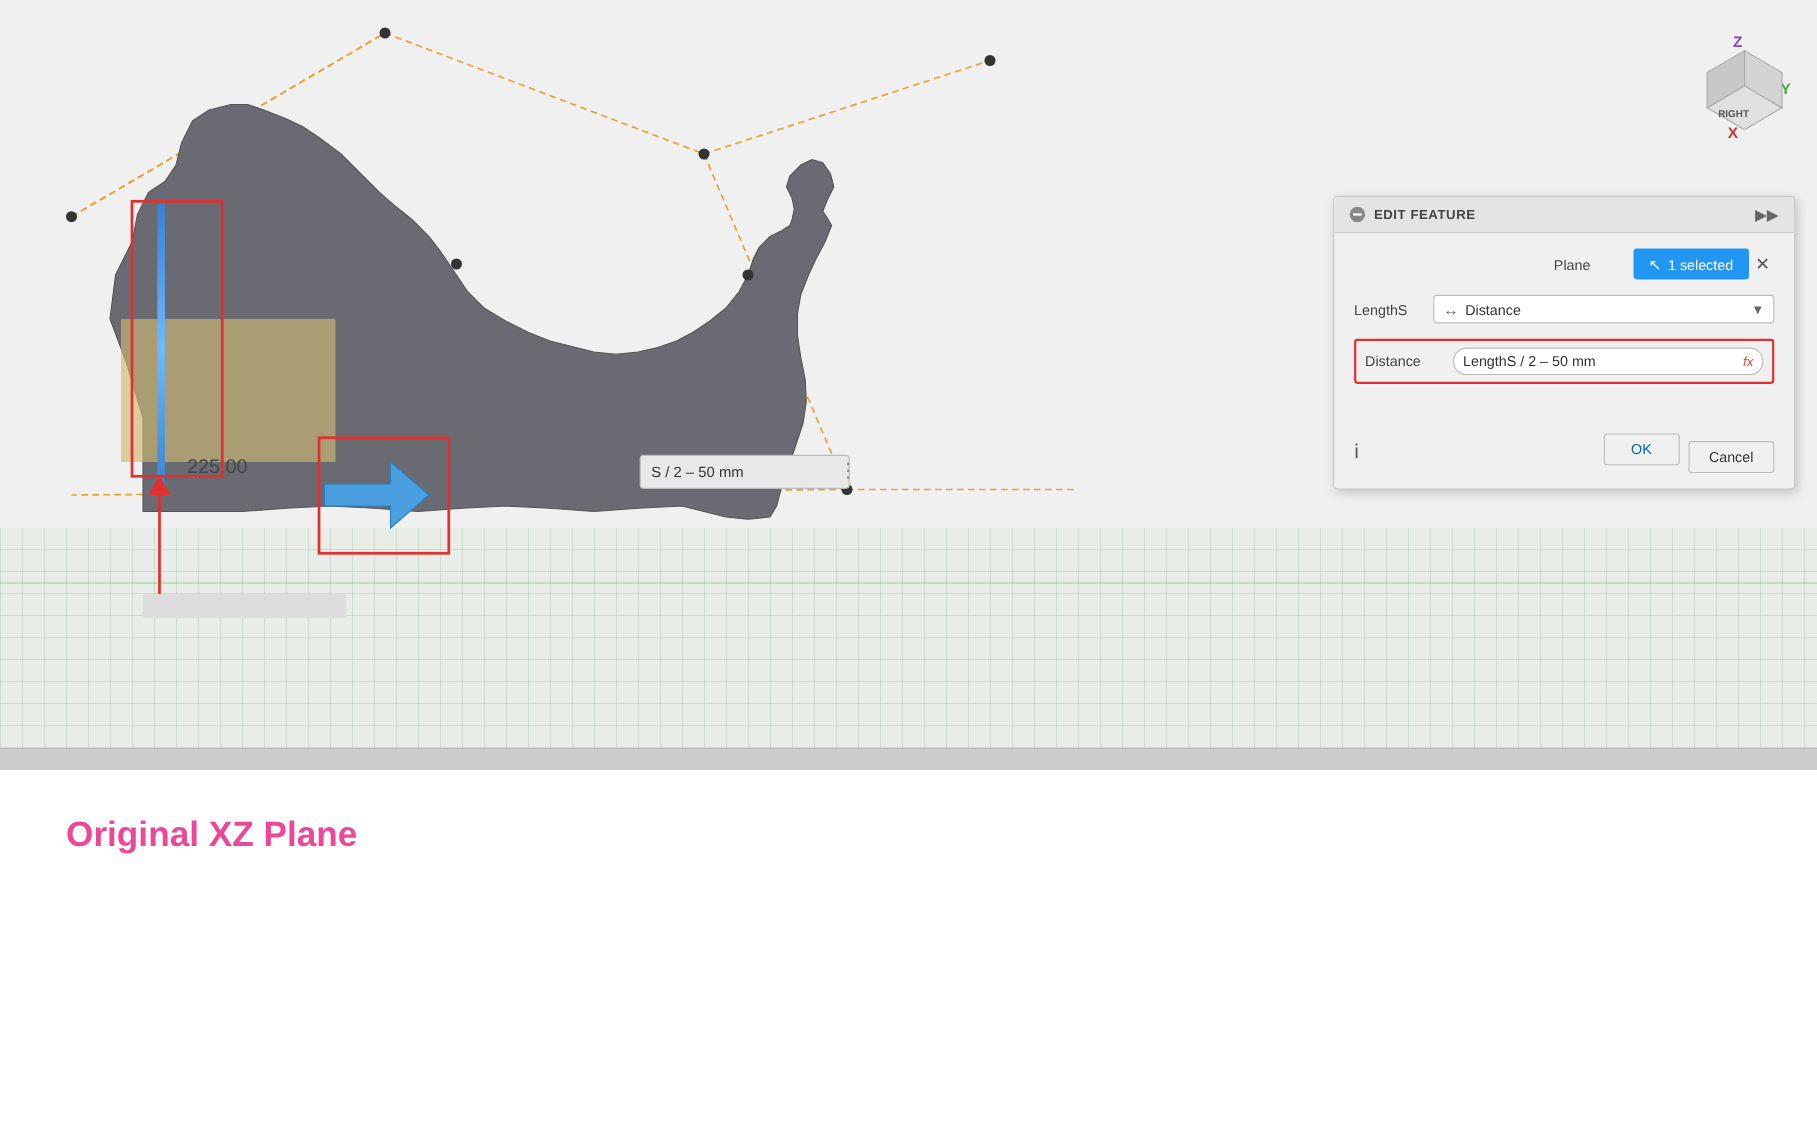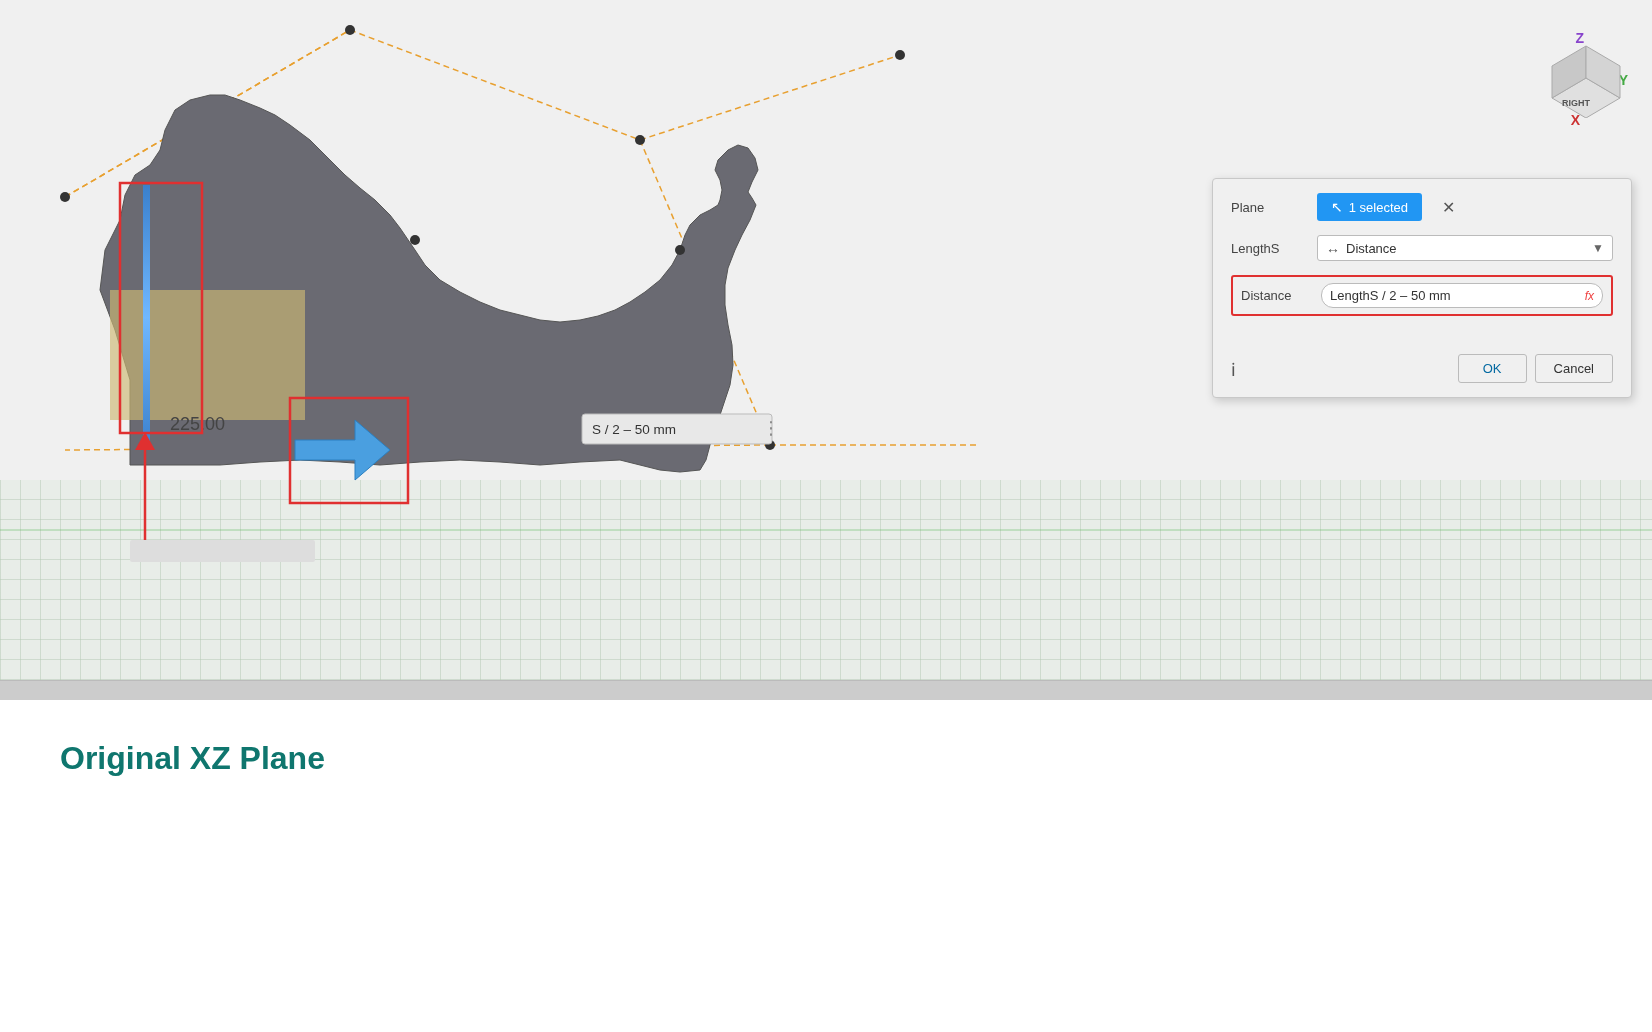--- a/index.html
+++ b/index.html
@@ -85,21 +85,22 @@
     }
 
     .panel-body {
       padding: 14px 18px;
     }
 
     .panel-row {
       display: flex;
       align-items: center;
       margin-bottom: 14px;
-      gap: 16px;
+      gap: 2px;
+      justify-content: flex-end;
     }
 
     .panel-label {
       width: 70px;
       font-size: 13px;
       color: #444;
       flex-shrink: 0;
     }
 
     
@@ -184,20 +185,21 @@
     }
 
     .cancel-btn {
       background: #f0f0f0;
       border: 1px solid #bbb;
       border-radius: 3px;
       padding: 6px 18px;
       font-size: 13px;
       cursor: pointer;
       color: #333;
+      margin-top: 14px;
     }
 
     
     #axis-indicator {
       position: absolute;
       top: 20px;
       right: 20px;
       width: 100px;
       height: 120px;
       z-index: 50;
@@ -431,20 +433,29 @@
     <svg style="position:absolute;top:18px;right:2px;width:88px;height:80px;">
 
       <polygon points="10,60 44,40 78,60 44,80" fill="#e0e0e0" stroke="#aaa" stroke-width="1"></polygon>
       <polygon points="10,60 44,40 44,8 10,28" fill="#c8c8c8" stroke="#aaa" stroke-width="1"></polygon>
       <polygon points="44,40 78,60 78,28 44,8" fill="#d4d4d4" stroke="#aaa" stroke-width="1"></polygon>
       <text x="20" y="68" font-size="9" fill="#555" font-family="Arial" font-weight="bold">RIGHT</text>
     </svg>
   </div>
 
   <div id="edit-panel">
+    <div class="panel-header">
+      <div class="panel-header-left">
+        <span class="minus-icon"></span>
+        <span class="panel-title">EDIT FEATURE</span>
+      </div>
+      <div class="panel-header-right">
+        <button class="fast-forward-btn">▶▶</button>
+      </div>
+    </div>
 
     <div class="panel-body">
 
       <div class="panel-row">
         <span class="panel-label">Plane</span>
         <button class="plane-selector">
           <span class="cursor-icon">↖</span>
           <span>1 selected</span>
         </button>
         <button class="plane-clear-btn">✕</button>
@@ -479,15 +490,15 @@
   <div class="ruler">
     <svg width="1652" height="20">
       <rect width="1652" height="20" fill="#ccc"></rect>
       <line x1="0" y1="0" x2="1652" y2="0" stroke="#aaa" stroke-width="1"></line>
     </svg>
   </div>
 </div>
 
 <div id="bottom-area">
   <div style="position:absolute;top:40px;left:60px;">
-    <span style="font-size:32px;font-weight:600;color:#0f766e;">Original XZ Plane</span>
+    <span style="font-size:32px;font-weight:600;color:#ec4899;">Original XZ Plane</span>
   </div>
 </div>
 
 </body></html>

